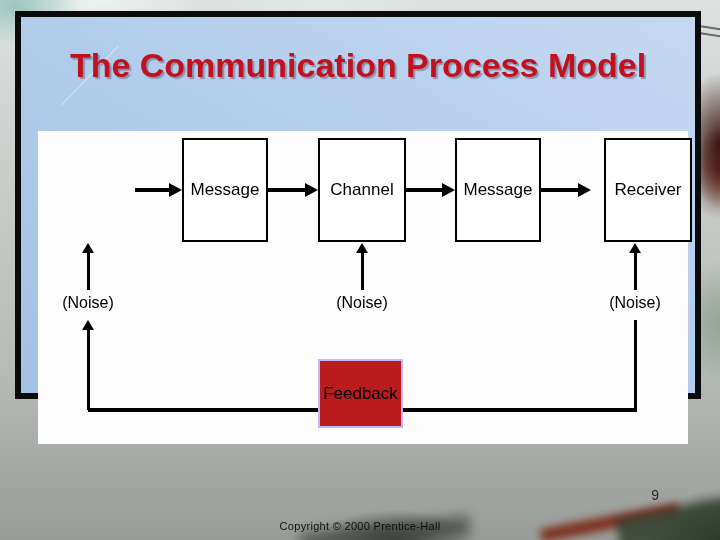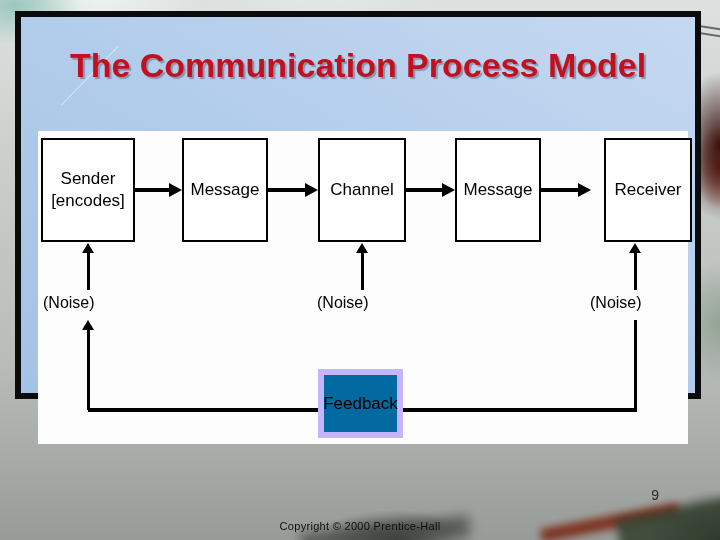--- a/index.html
+++ b/index.html
@@ -96,29 +96,29 @@
                    border-bottom: 10px solid #000;
                    border-left: 6px solid transparent; border-right: 6px solid transparent; }
   .varrow .vshaft { width: 3px; background: #000; margin: 0 auto; }
   .va-1 { left: 44px;  top: 112px; } .va-1 .vshaft { height: 37px; }
   .va-2 { left: 318px; top: 112px; } .va-2 .vshaft { height: 37px; }
   .va-3 { left: 591px; top: 112px; } .va-3 .vshaft { height: 37px; }
   .va-4 { left: 44px;  top: 189px; } .va-4 .vshaft { height: 80px; }
 
   .vline-right { position: absolute; left: 596px; top: 189px; width: 3px; height: 92px; background: #000; }
 
-  .noise { position: absolute; top: 163px; width: 90px; text-align: left; font-size: 16px; color: #000; }
+  .noise { position: absolute; top: 163px; width: 90px; text-align: center; font-size: 16px; color: #000; }
   .noise-1 { left: 5px; }
   .noise-2 { left: 279px; }
   .noise-3 { left: 552px; }
 
   .feedback-line { position: absolute; left: 50px; top: 277px; width: 549px; height: 4px; background: #000; z-index: 1; }
   .feedback-box {
-    position: absolute; left: 280px; top: 238px; width: 85px; height: 69px;
-    box-sizing: border-box; border: 6px solid #c4b5fd; background: #0369a1;
+    position: absolute; left: 280px; top: 228px; width: 85px; height: 69px;
+    box-sizing: border-box; border: 2px solid #c4b5fd; background: #b91c1c;
     display: flex; align-items: center; justify-content: center;
     font-size: 17px; color: #000; z-index: 2;
   }
 
   .page-number { position: absolute; right: 36px; top: 470px; font-size: 14px; color: #2a2a2a; }
 
   .footer-copyright {
     position: absolute; left: 50%; top: 520px; transform: translateX(-50%);
     font-size: 11px; color: #101010; letter-spacing: 0.3px;
     white-space: nowrap; z-index: 5;
@@ -137,24 +137,20 @@
     <div class="wire wire-2"></div>
   </div>
 
   <div class="slide">
     <div class="corner-line"></div>
 
     <div class="slide-title">The Communication Process Model</div>
 
     <div class="panel">
 
-      <div class="dbox box-sender">
-        <span>Sender</span>
-        <span>[encodes]</span>
-      </div>
       <div class="dbox box-message1">
         <span>Message</span>
       </div>
       <div class="dbox box-channel">
         <span>Channel</span>
       </div>
       <div class="dbox box-message2">
         <span>Message</span>
       </div>
       <div class="dbox box-receiver">

